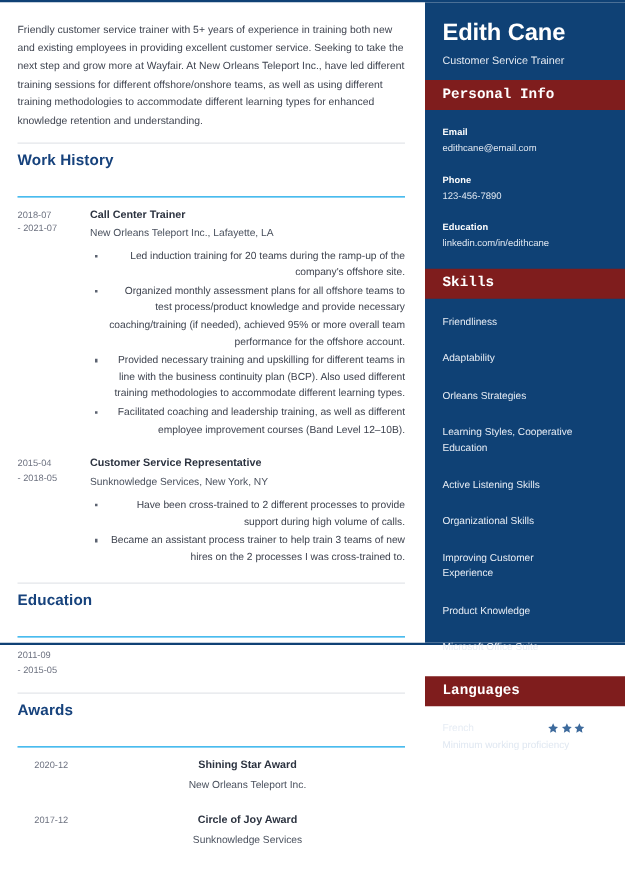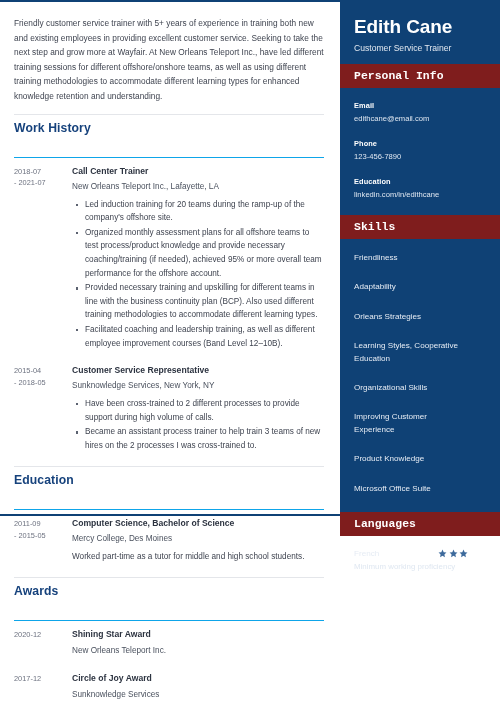--- a/index.html
+++ b/index.html
@@ -88,41 +88,42 @@
   .entry-plain {
     margin: 0;
     font-size: 8.2px;
     color: #3f4450;
     line-height: 13.6px;
   }
   ul.bullets {
     margin: 0;
     padding: 0 0 0 12px;
     list-style: none;
+    text-align: right;
   }
   ul.bullets li {
     position: relative;
     font-size: 8.2px;
     line-height: 13.6px;
     color: #3f4450;
     margin-bottom: 1px;
     padding-left: 1px;
   }
   ul.bullets li:before {
     content: "";
     position: absolute;
     left: -8px;
     top: 6px;
     width: 2.4px;
     height: 2.4px;
     background: #5b6270;
     border-radius: 0;
   }
 
-  .entry.award { margin-bottom: 15px; }
+  .entry.award { margin-bottom: 15px; text-align: center; }
   .entry.award .entry-title { margin-bottom: 5px; }
   .entry.award .entry-sub { margin-bottom: 0; }
 
   
   .sidebar {
     width: 160px;
     flex: 0 0 160px;
     background: #0f4175;
     color: #ffffff;
     box-sizing: border-box;
@@ -251,25 +252,20 @@
 
     <div class="section">
       <div class="section-head">
         <h2>Education</h2>
       </div>
       <div class="entry">
         <div class="entry-dates">
           <div>2011-09</div>
           <div>- 2015-05</div>
         </div>
-        <div class="entry-body">
-          <p class="entry-title">Computer Science, Bachelor of Science</p>
-          <p class="entry-sub">Mercy College, Des Moines</p>
-          <p class="entry-plain">Worked part-time as a tutor for middle and high school students.</p>
-        </div>
       </div>
     </div>
 
     <div class="section">
       <div class="section-head">
         <h2>Awards</h2>
       </div>
       <div class="entry award">
         <div class="entry-dates">
           <div>2020-12</div>
@@ -318,20 +314,21 @@
     </div>
 
     <div class="sb-bar">
       <h3>Skills</h3>
     </div>
     <div class="sb-body">
       <p class="skill-item">Friendliness</p>
       <p class="skill-item">Adaptability</p>
       <p class="skill-item">Orleans Strategies</p>
       <p class="skill-item">Learning Styles, Cooperative Education</p>
+      <p class="skill-item">Active Listening Skills</p>
       <p class="skill-item">Organizational Skills</p>
       <p class="skill-item">Improving Customer Experience</p>
       <p class="skill-item">Product Knowledge</p>
       <p class="skill-item">Microsoft Office Suite</p>
     </div>
 
     <div class="sb-bar">
       <h3>Languages</h3>
     </div>
     <div class="sb-body">

